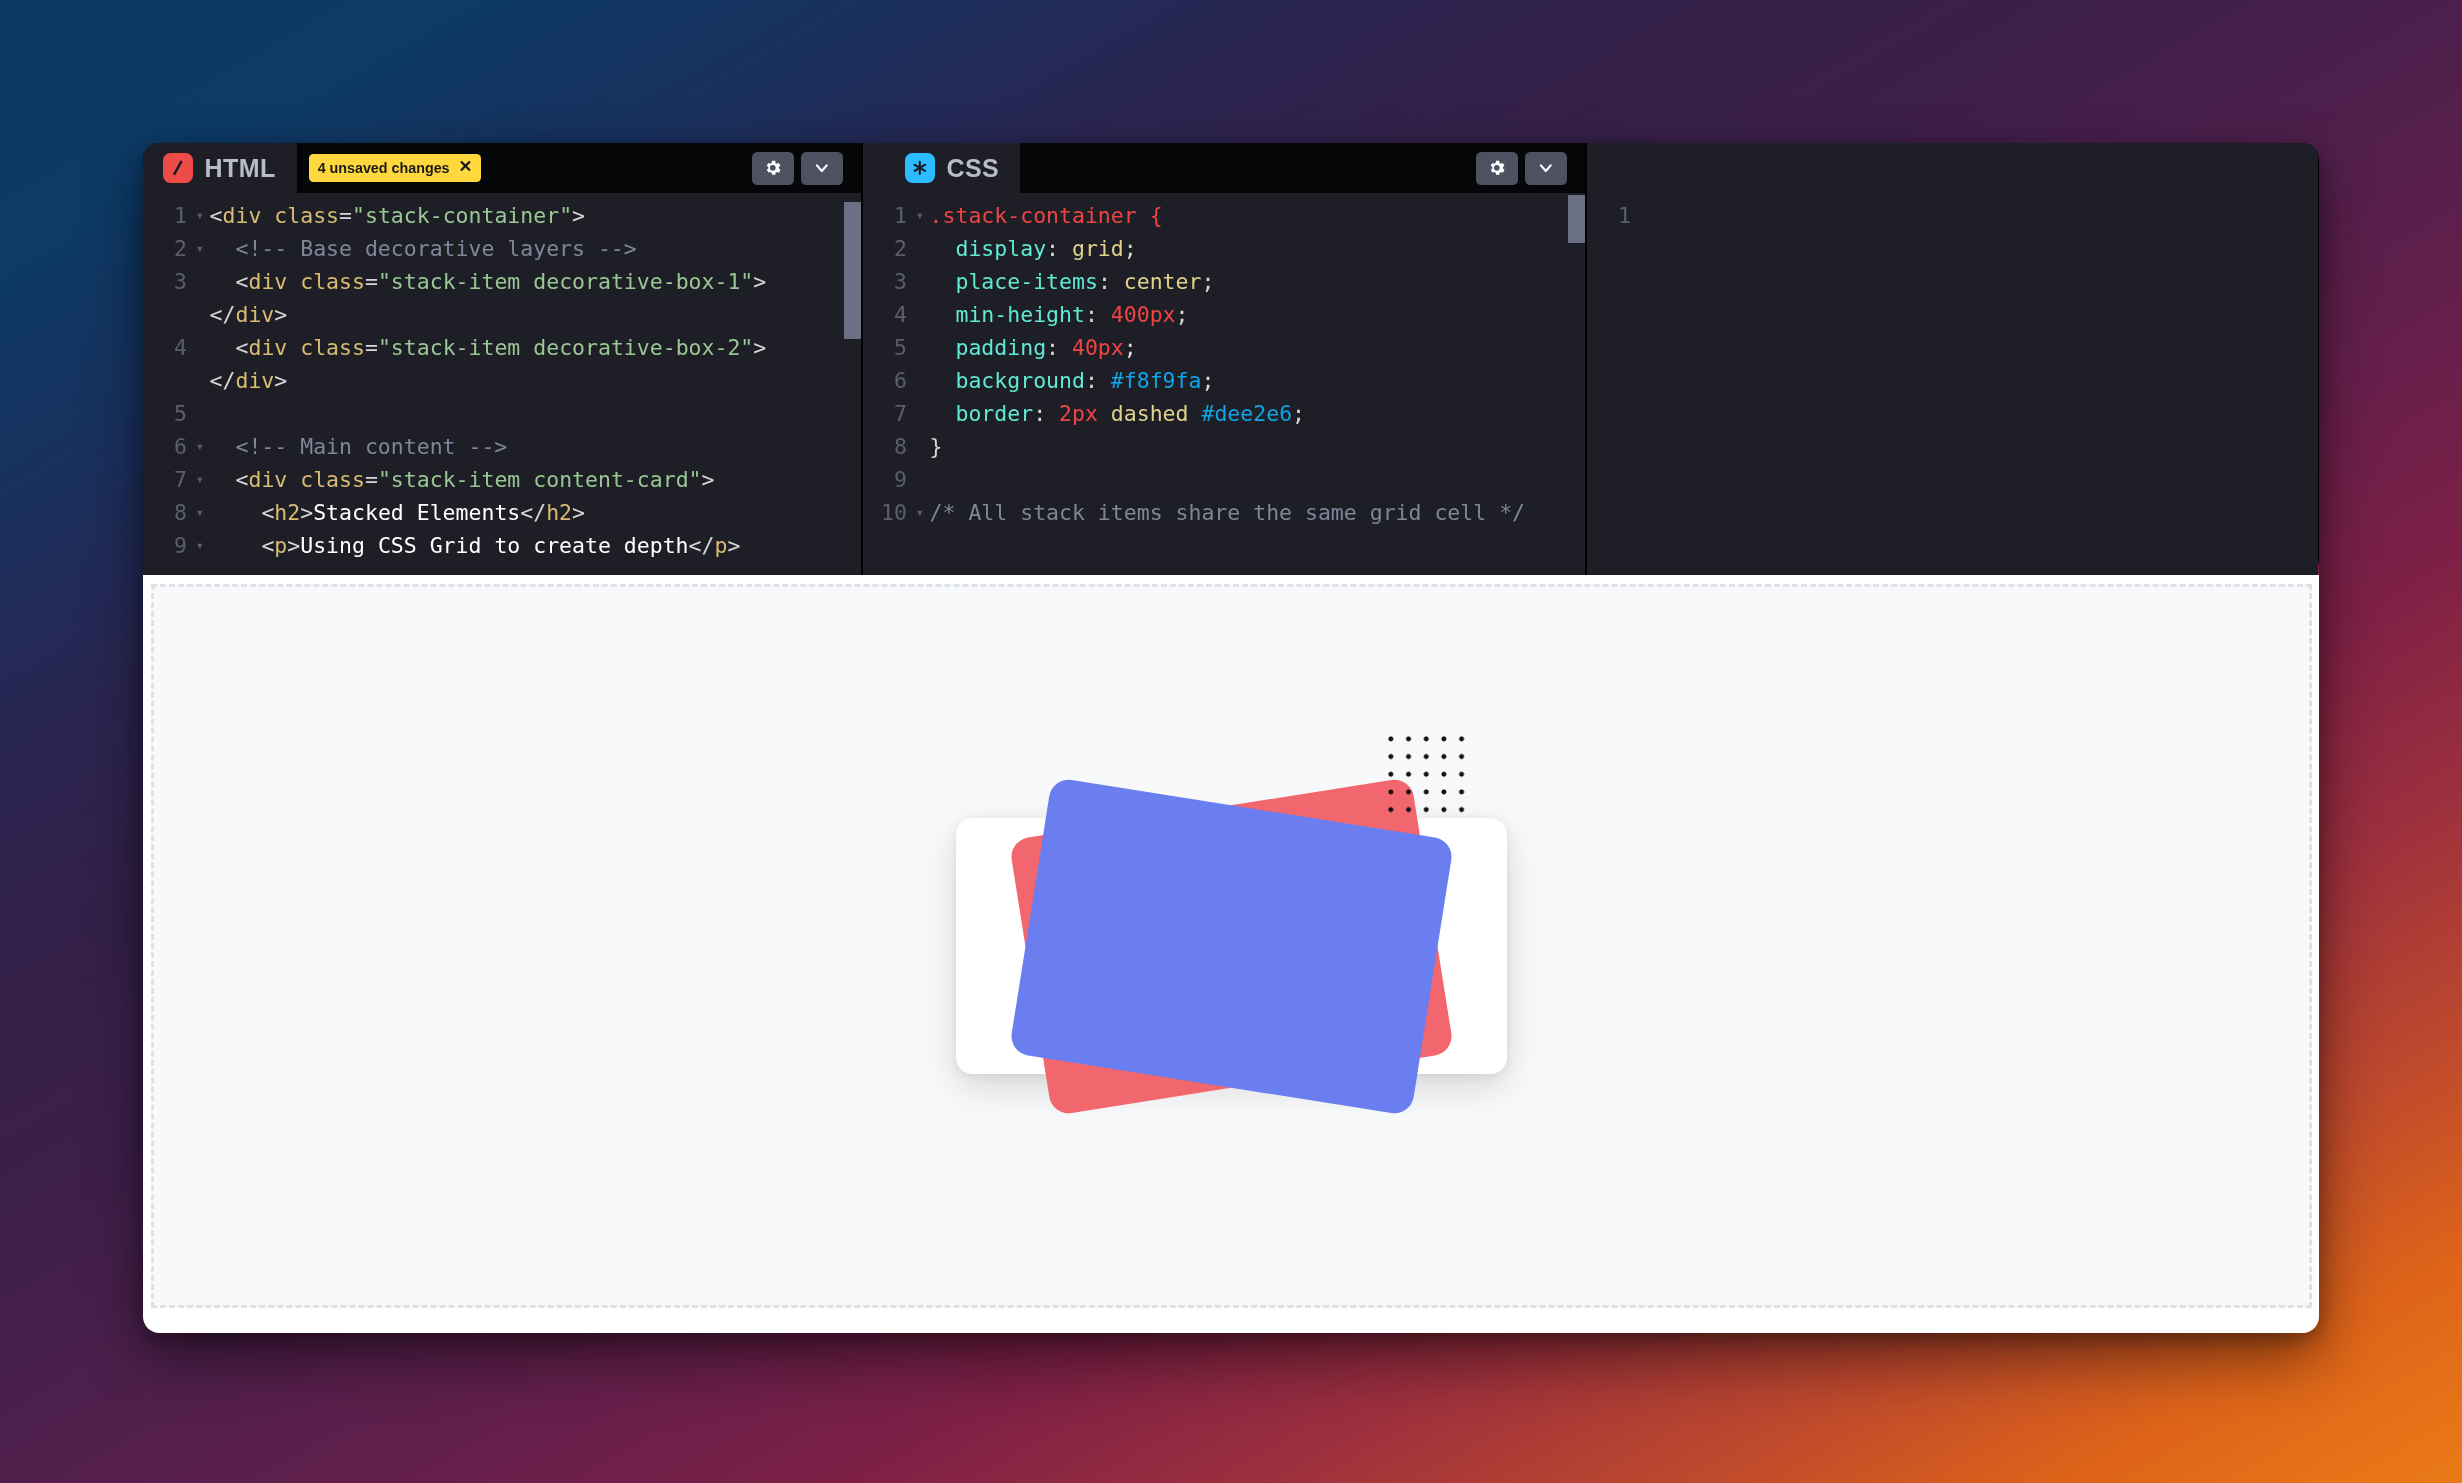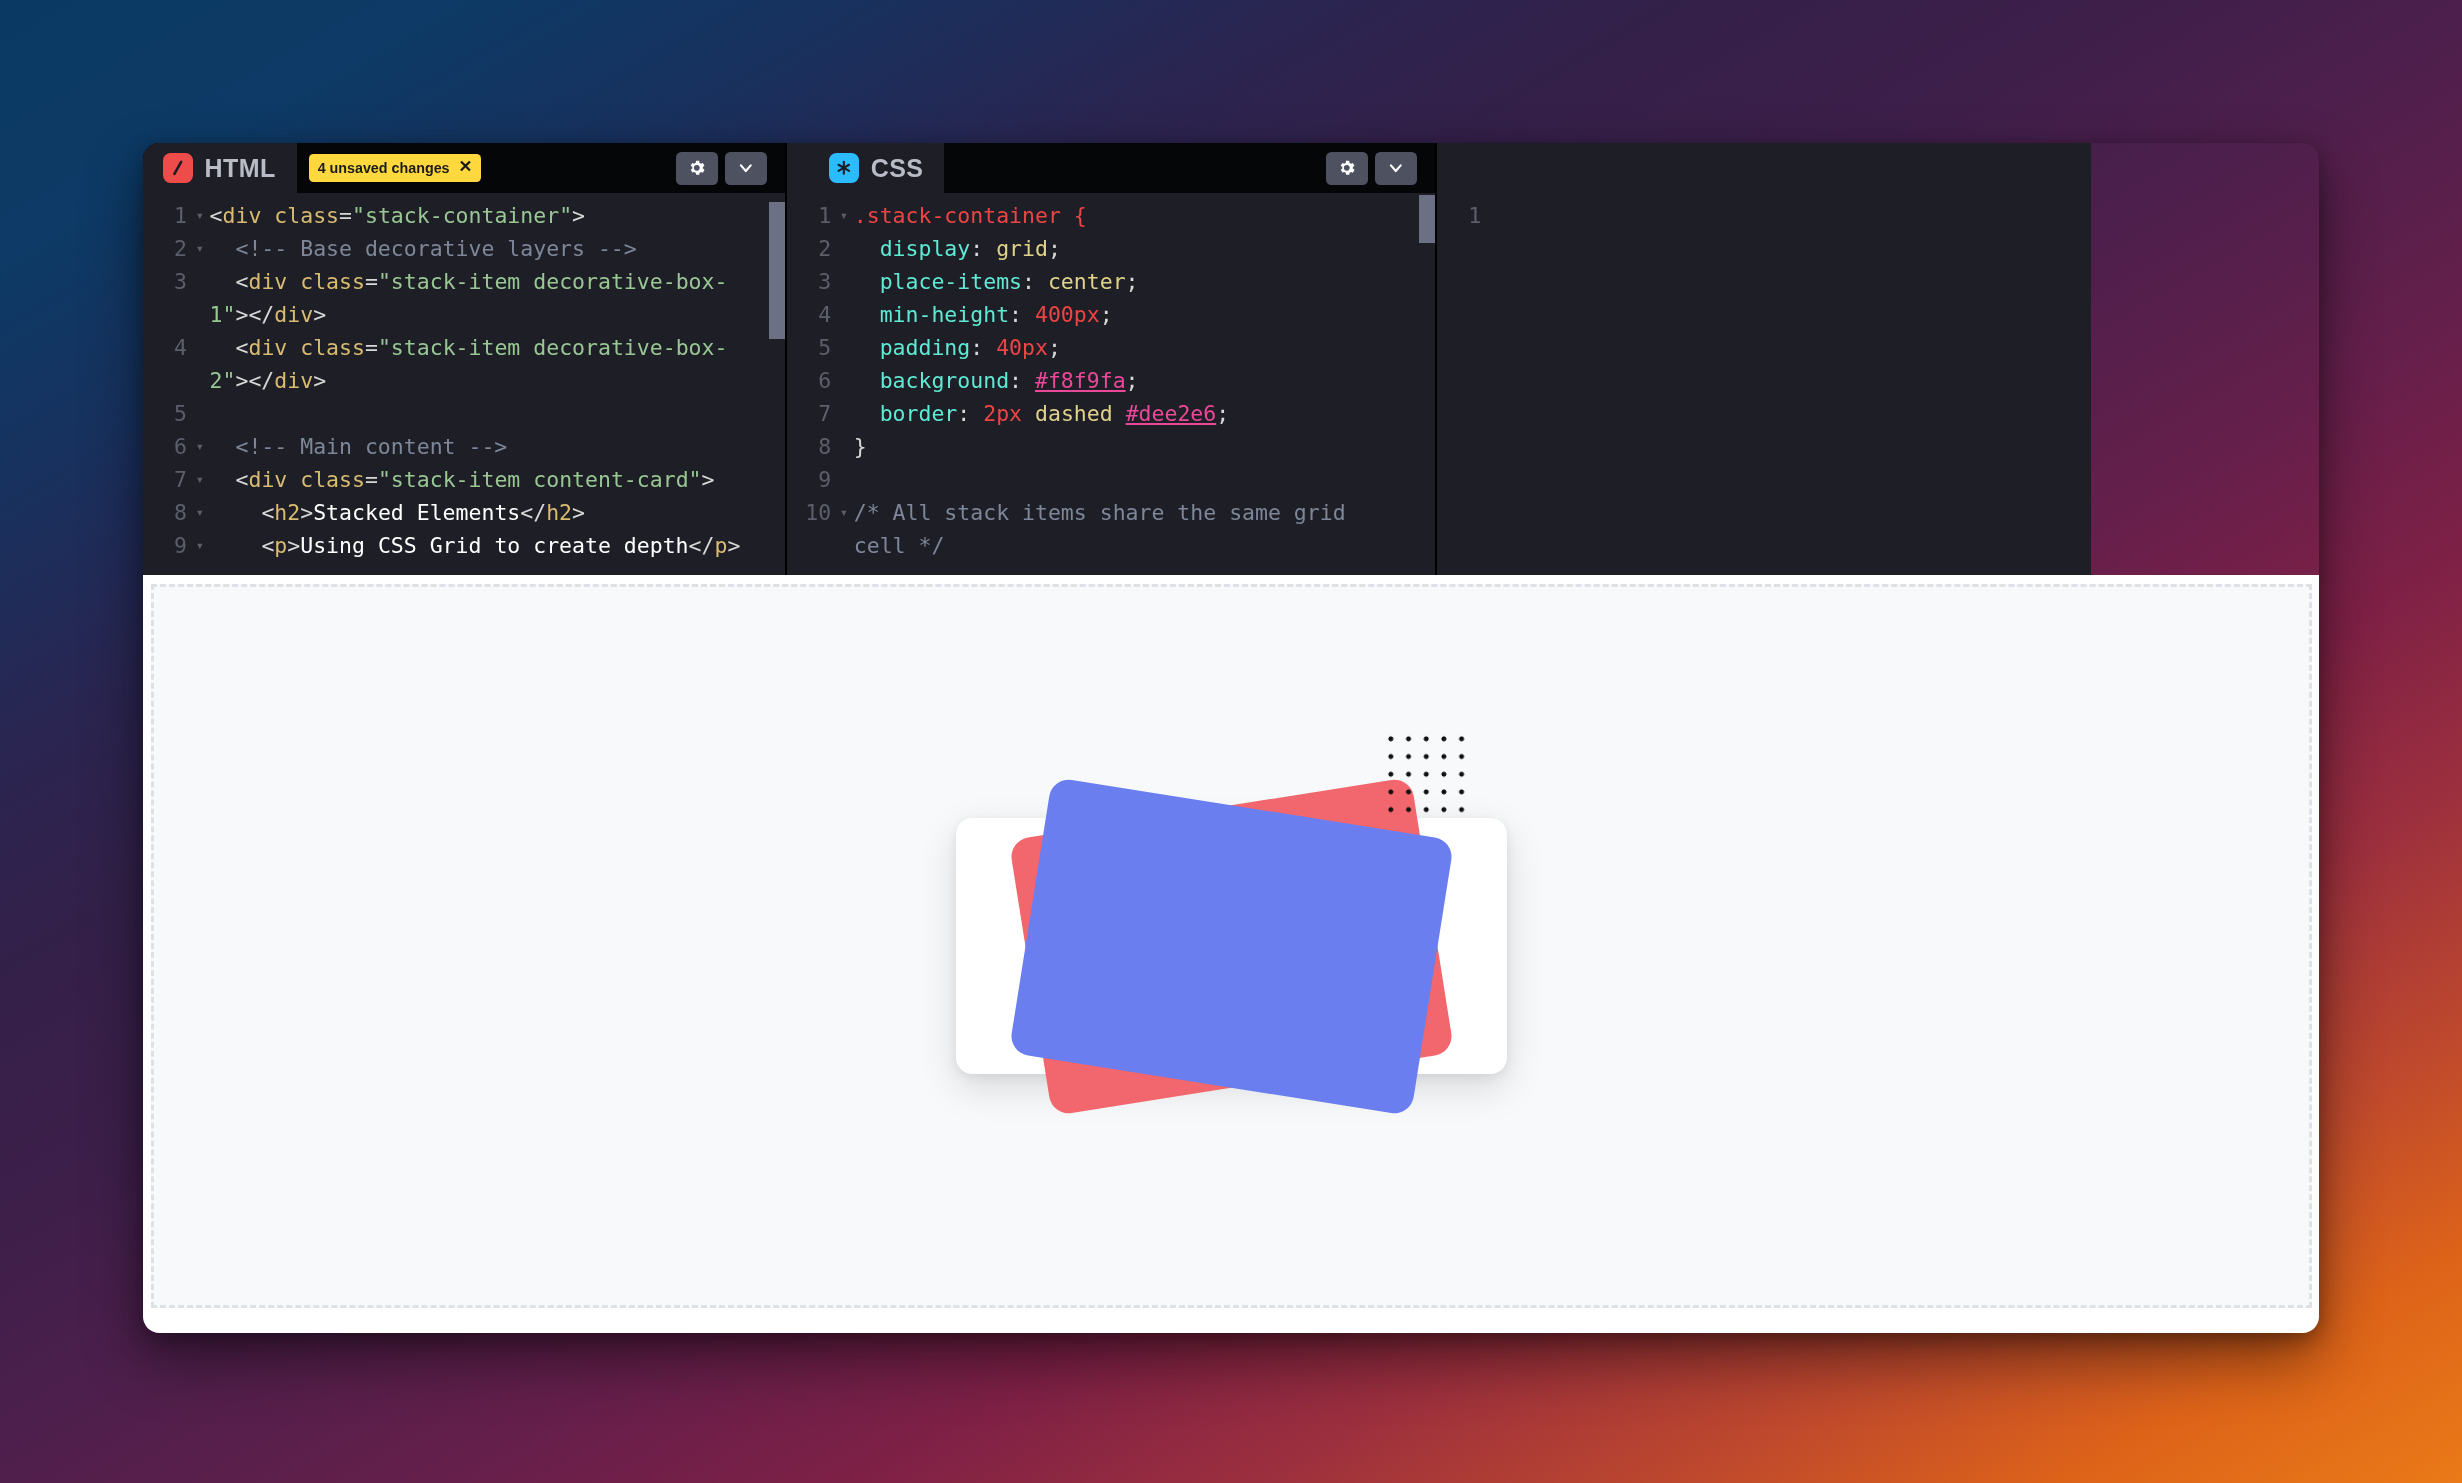--- a/index.html
+++ b/index.html
@@ -39,21 +39,21 @@
     height: 1190px;
     border-radius: 16.6px;
     overflow: hidden;
     box-shadow: 0 26px 60px rgba(0,0,0,0.45), 0 6px 19.6px rgba(0,0,0,0.3);
   }
 
   
   .editors {
     position: absolute;
     left: 0; top: 0;
-    width: 1948px;
+    width: 2176px;
     height: 432px;
     display: flex;
     background: #000;
     border-radius: 16px;
   }
 
   .pane {
     position: relative;
     height: 432px;
     background: #1e1f26;
@@ -191,21 +191,21 @@
   .t-tag   { color: #d9bb71; }
   .t-attr  { color: #d9bb71; }
   .t-str   { color: #99c794; }
   .t-com   { color: #7d8799; }
   .t-punc  { color: #d8d8d8; }
   .t-txt   { color: #ffffff; }
   .t-sel   { color: #ef4444; }
   .t-prop  { color: #5eead4; }
   .t-val   { color: #e0d28a; }
   .t-num   { color: #ef4444; }
-  .t-hex   { color: #ec4899; text-decoration: underline; }
+  .t-hex   { color: #0ea5e9; }
 
   .vscroll {
     position: absolute;
     top: 0;
     right: 0;
     width: 16.6px;
     background: #6b7085;
     border-radius: 0;
   }
 

